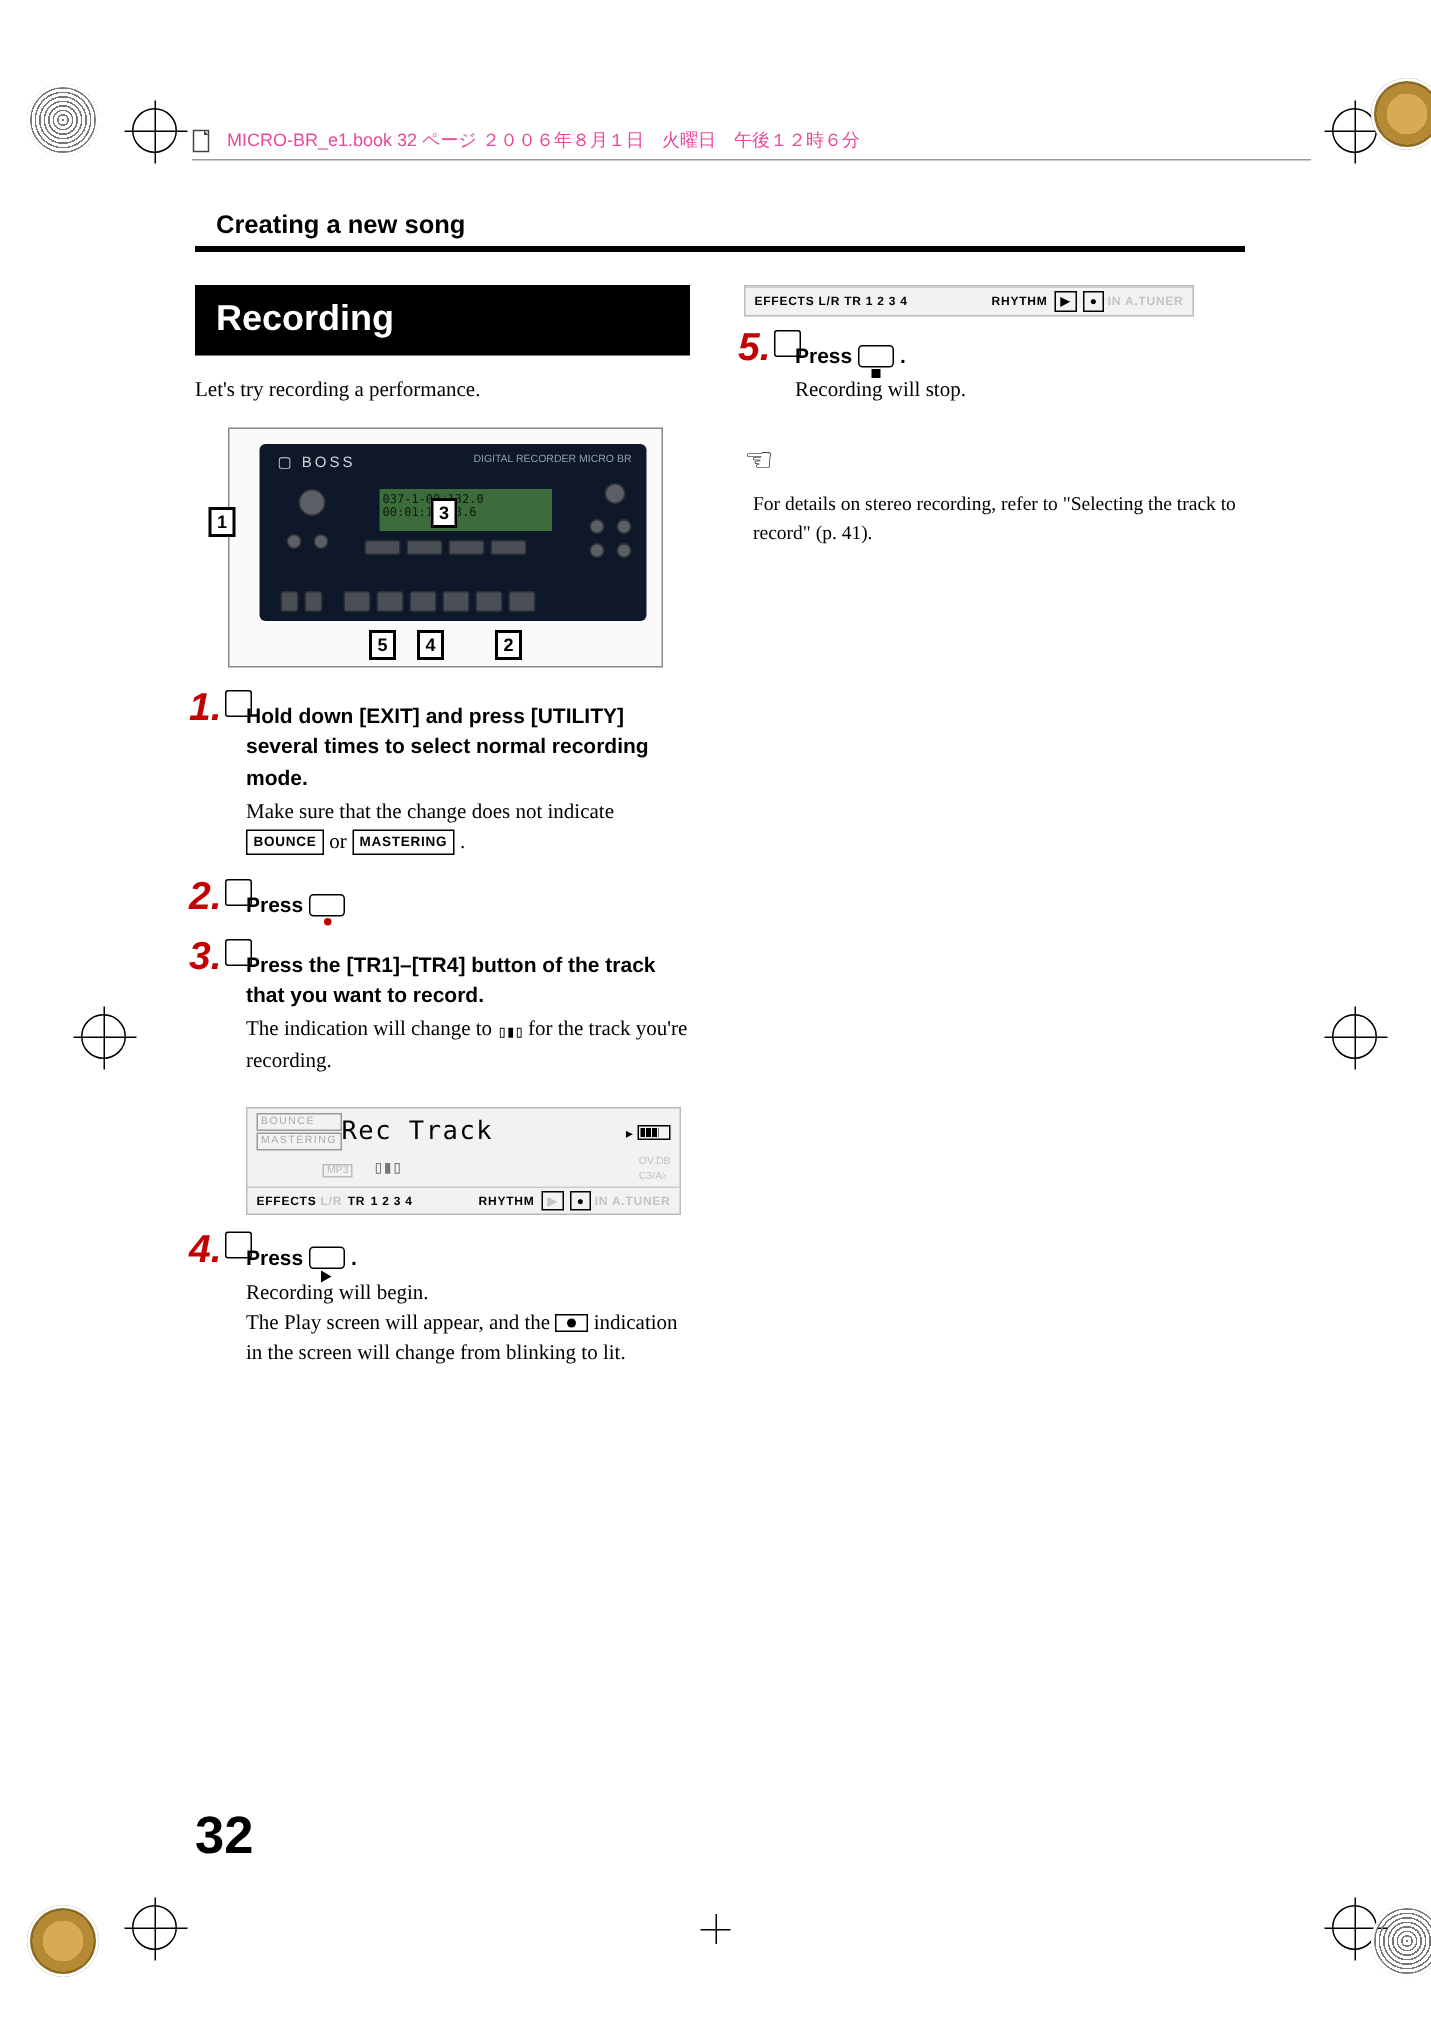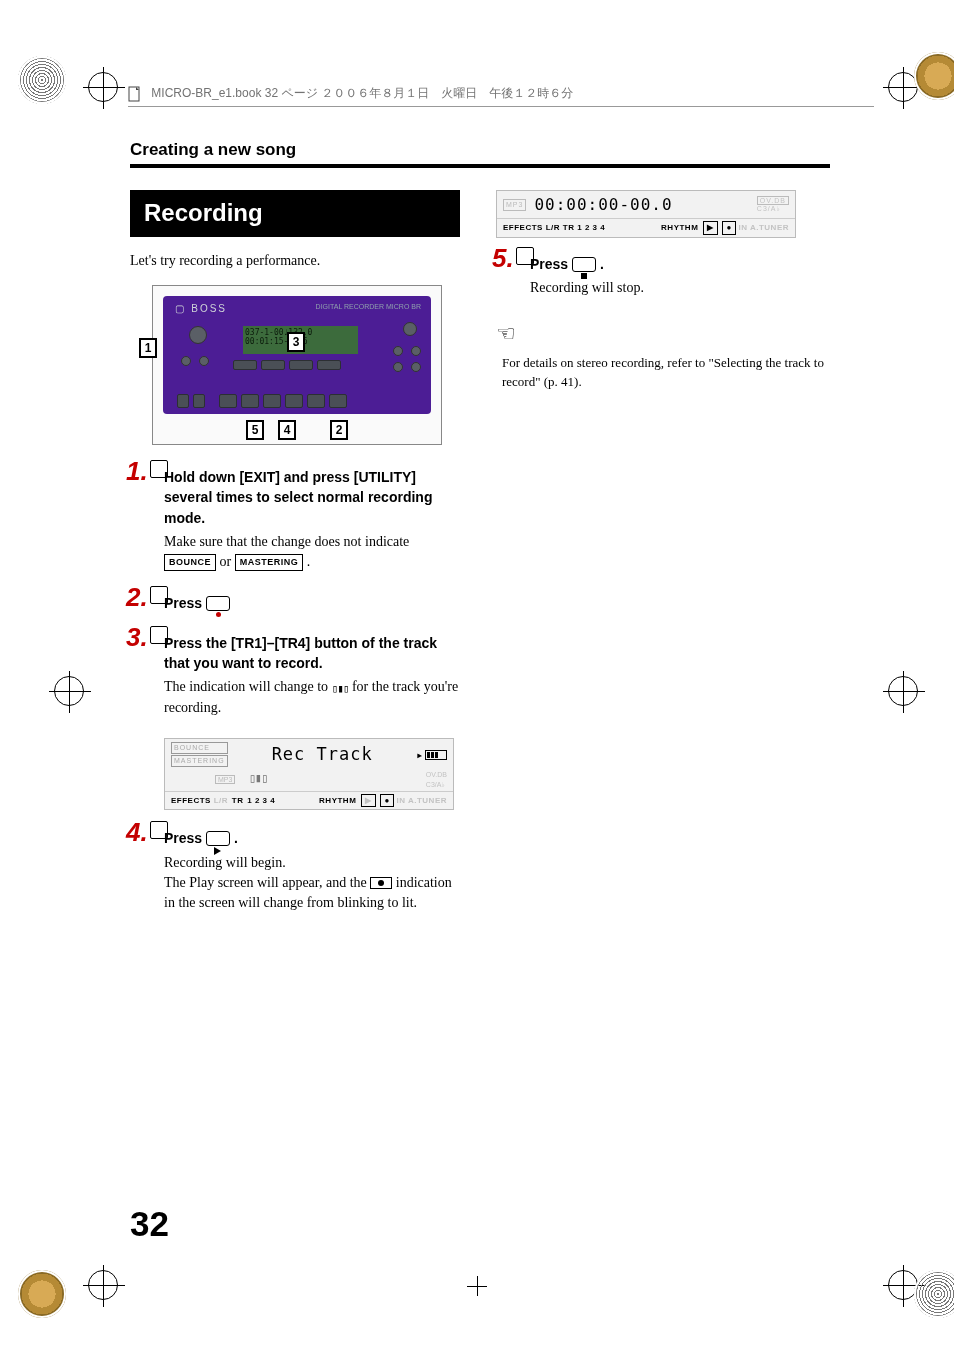--- a/index.html
+++ b/index.html
@@ -46,41 +46,42 @@
   .tinycross::before { left: 50%; width: 1px; height: 20px; margin-left: -0.5px; }
   .tinycross::after  { top: 50%; height: 1px; width: 20px; margin-top: -0.5px; }
 
   .headerline {
     position: absolute;
     top: 85px;
     left: 128px;
     right: 80px;
     font-size: 12px;
     font-family: "MS PGothic", sans-serif;
-    color: #737373;
+    color: #ec4899;
     padding-bottom: 4px;
   }
   .headerline svg.pageicon {
     vertical-align: middle; margin-right: 6px;
   }
   .headerline .rule {
     height: 1px; background: #999; margin-top: 4px;
   }
 
   .page {
     position: absolute;
     top: 140px;
     left: 130px;
     width: 700px;
   }
   .page-title {
     font-family: Helvetica, Arial, sans-serif;
     font-weight: bold;
     font-size: 17px;
     margin-bottom: 4px;
+    margin-left: 14px;
   }
   .page-title-rule {
     height: 4px; background: #000; margin-bottom: 22px;
   }
   .columns {
     display: flex;
     gap: 36px;
   }
   .col { width: 330px; font-size: 14px; line-height: 1.45; }
   .sectionbar {
@@ -97,22 +98,23 @@
     border: 1px solid #888;
     background: #fafafa;
     width: 290px;
     height: 160px;
     margin: 0 0 22px 22px;
     position: relative;
     font-family: Arial, sans-serif;
   }
   .device-inner {
     position: absolute; inset: 10px 10px 30px 10px;
-    background: #4c1d95;
+    background: #0f172a;
     border-radius: 4px;
+    margin-left: 10px;
   }
   .device-brand {
     position: absolute; top: 6px; left: 12px; color: #cfd4d8; font-size: 10px; letter-spacing: 2px;
   }
   .device-brand::before { content: "▢ "; }
   .device-screen {
     position: absolute; top: 30px; left: 80px; width: 115px; height: 28px;
     background: #3c6b3c; color: #0d1d0d; font-family: monospace; font-size: 8px;
     padding: 2px; line-height: 9px; overflow: hidden;
   }
@@ -219,21 +221,21 @@
   .lcd {
     width: 290px;
     margin: 10px 0 6px 34px;
     border: 1px solid #bbb;
     background: #f2f2f2;
     font-family: monospace;
   }
   .lcd .lcdtop {
     display: flex; align-items: center; justify-content: flex-end;
     padding: 3px 6px;
-    font-size: 17px; letter-spacing: 1px; gap: 44px;
+    font-size: 17px; letter-spacing: 1px;
   }
   .lcd .lcdtop .sidebadges {
     display: flex; flex-direction: column; gap: 1px; font-size: 7px;
   }
   .lcd .lcdtop .sidebadges span {
     border: 1px solid #999; padding: 0 2px; color: #aaa; font-family: Arial;
   }
   .lcd .batt {
     display: inline-block; width: 22px; height: 10px; border: 1px solid #000; position: relative; vertical-align: 2px;
   }
@@ -465,30 +467,20 @@
           <span>The Play screen will appear, and the </span>
           <span class="recsym"></span>
           <span> indication in the screen will change from blinking to lit.</span>
         </div>
       </div>
     </div>
 
     <div class="col">
 
       <div class="lcd2">
-        <div class="row2">
-          <div class="sidebadges">
-            <span>MP3</span>
-          </div>
-          <span>00:00:00-00.0</span>
-          <span style="margin-left:auto; font-size:7px; font-family:Arial; line-height:8px;" class="dim">
-            <span style="border:1px solid #bbb; padding:0 2px;">OV.DB</span><br>
-            <span>C3/A♭</span>
-          </span>
-        </div>
         <div class="lcdbot">
           <span>
             <span>EFFECTS</span>
             <span>L/R</span>
             <span><b>TR</b> <span>1  2  3  4</span></span>
           </span>
           <span>
             <span>RHYTHM</span>
             <span class="rbtn">▶</span>
             <span class="rbtn">●</span>

